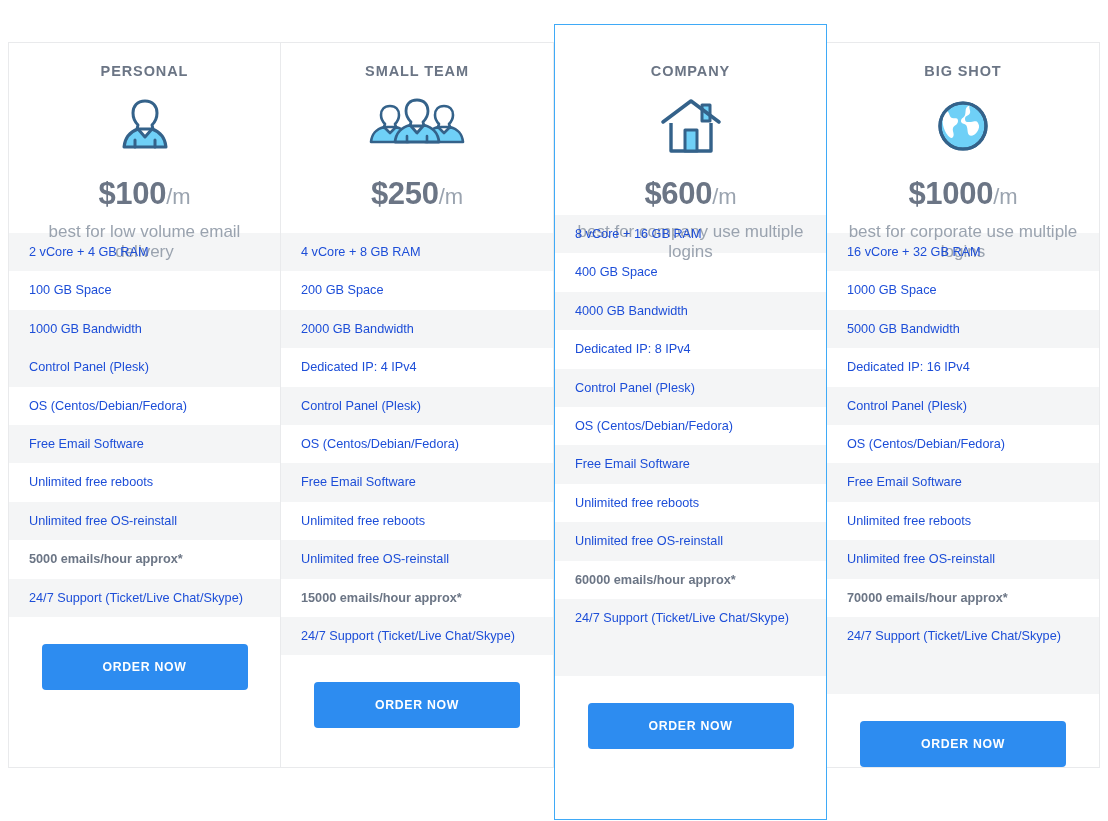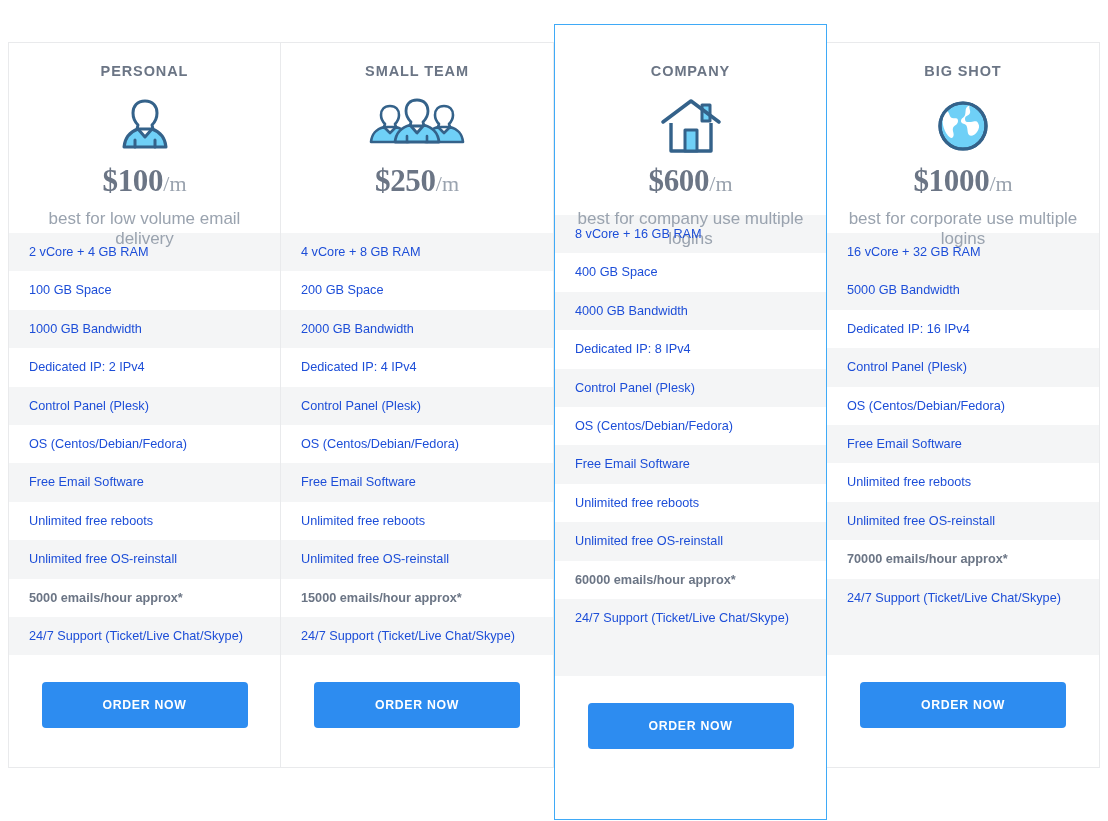--- a/index.html
+++ b/index.html
@@ -74,24 +74,23 @@
 
   .plan-icon {
     height: 62px;
     margin-top: 16px;
     display: flex;
     align-items: center;
     justify-content: center;
   }
 
   .plan-price {
-    margin-top: 8px;
+    margin-top: 21px;
     color: #6b7585;
     line-height: 1;
-    font-family: Liberation Serif, serif;
   }
   .plan-price .amount {
     font-size: 31px;
     font-weight: bold;
     letter-spacing: -0.3px;
   }
   .plan-price .period {
     font-size: 22px;
     font-weight: normal;
     color: #9aa3af;
@@ -176,21 +175,20 @@
       <path d="M18 43v7M38 43v7" stroke="#34628a" stroke-width="3" stroke-linecap="round"></path>
     </svg>
           </div>
           <div class="plan-price"><span class="amount">$100</span><span class="period">/m</span></div>
           <div class="plan-tagline">best for low volume email delivery</div>
         </div>
         <ul class="features">
           <li class="feature odd">2 vCore + 4 GB RAM</li>
           <li class="feature even">100 GB Space</li>
           <li class="feature odd">1000 GB Bandwidth</li>
-          <li class="feature even">Dedicated IP: 2 IPv4</li>
           <li class="feature odd">Control Panel (Plesk)</li>
           <li class="feature even">OS (Centos/Debian/Fedora)</li>
           <li class="feature odd">Free Email Software</li>
           <li class="feature even">Unlimited free reboots</li>
           <li class="feature odd">Unlimited free OS-reinstall</li>
           <li class="feature even bold">5000 emails/hour approx*</li>
           <li class="feature odd support">24/7  Support (Ticket/Live Chat/Skype)</li>
         </ul>
         <div class="plan-foot"><button class="order-btn">ORDER NOW</button></div>
       </div>
@@ -269,20 +267,21 @@
     <path d="M11 12c3 2 2 6 5 7s6-1 6 3-4 4-5 7 2 6 0 9-6-2-8-6-3-9-2-13 2-6 4-7z" fill="#fff"></path>
     <path d="M34 6c-2 3 1 5 0 8s-5 2-5 6 3 3 6 3 5-2 7 1 1 6-1 9-6 5-8 3-1-8-3-10-5-1-5-4 3-3 4-6 0-6 2-8 4-3 3-2z" fill="#fff"></path>
     <circle cx="27" cy="27" r="23" fill="none" stroke="#34628a" stroke-width="3.2"></circle>
   </svg>
           </div>
           <div class="plan-price"><span class="amount">$1000</span><span class="period">/m</span></div>
           <div class="plan-tagline">best for corporate use multiple logins</div>
         </div>
         <ul class="features">
           <li class="feature odd">16 vCore + 32 GB RAM</li>
+          <li class="feature even">1000 GB Space</li>
           <li class="feature odd">5000 GB Bandwidth</li>
           <li class="feature even">Dedicated IP: 16 IPv4</li>
           <li class="feature odd">Control Panel (Plesk)</li>
           <li class="feature even">OS (Centos/Debian/Fedora)</li>
           <li class="feature odd">Free Email Software</li>
           <li class="feature even">Unlimited free reboots</li>
           <li class="feature odd">Unlimited free OS-reinstall</li>
           <li class="feature even bold">70000 emails/hour approx*</li>
           <li class="feature odd support wrapped">24/7  Support (Ticket/Live Chat/Skype)</li>
         </ul>

